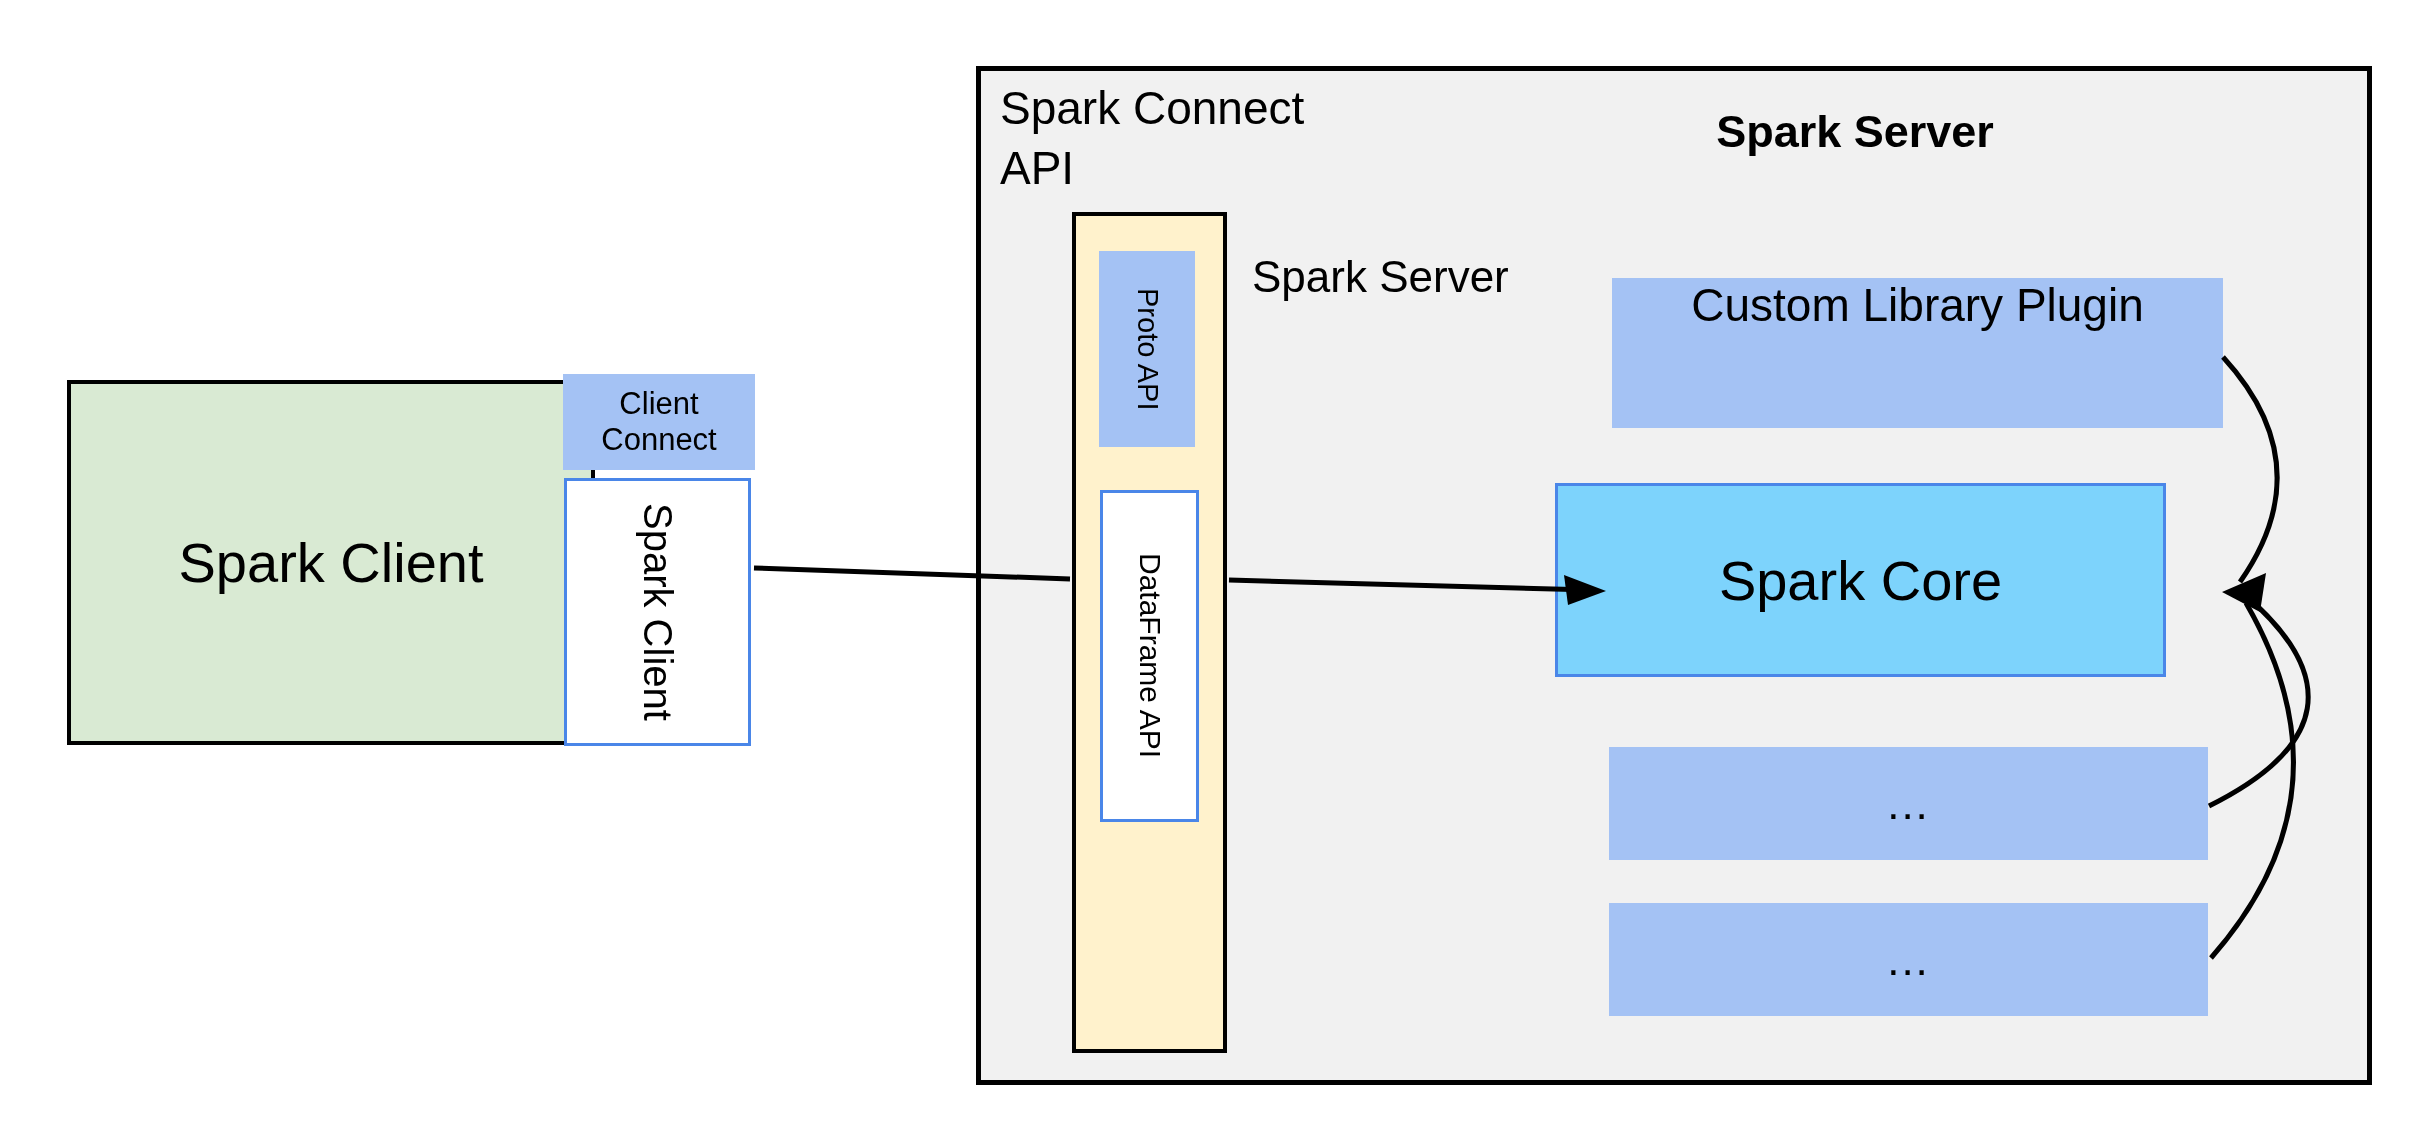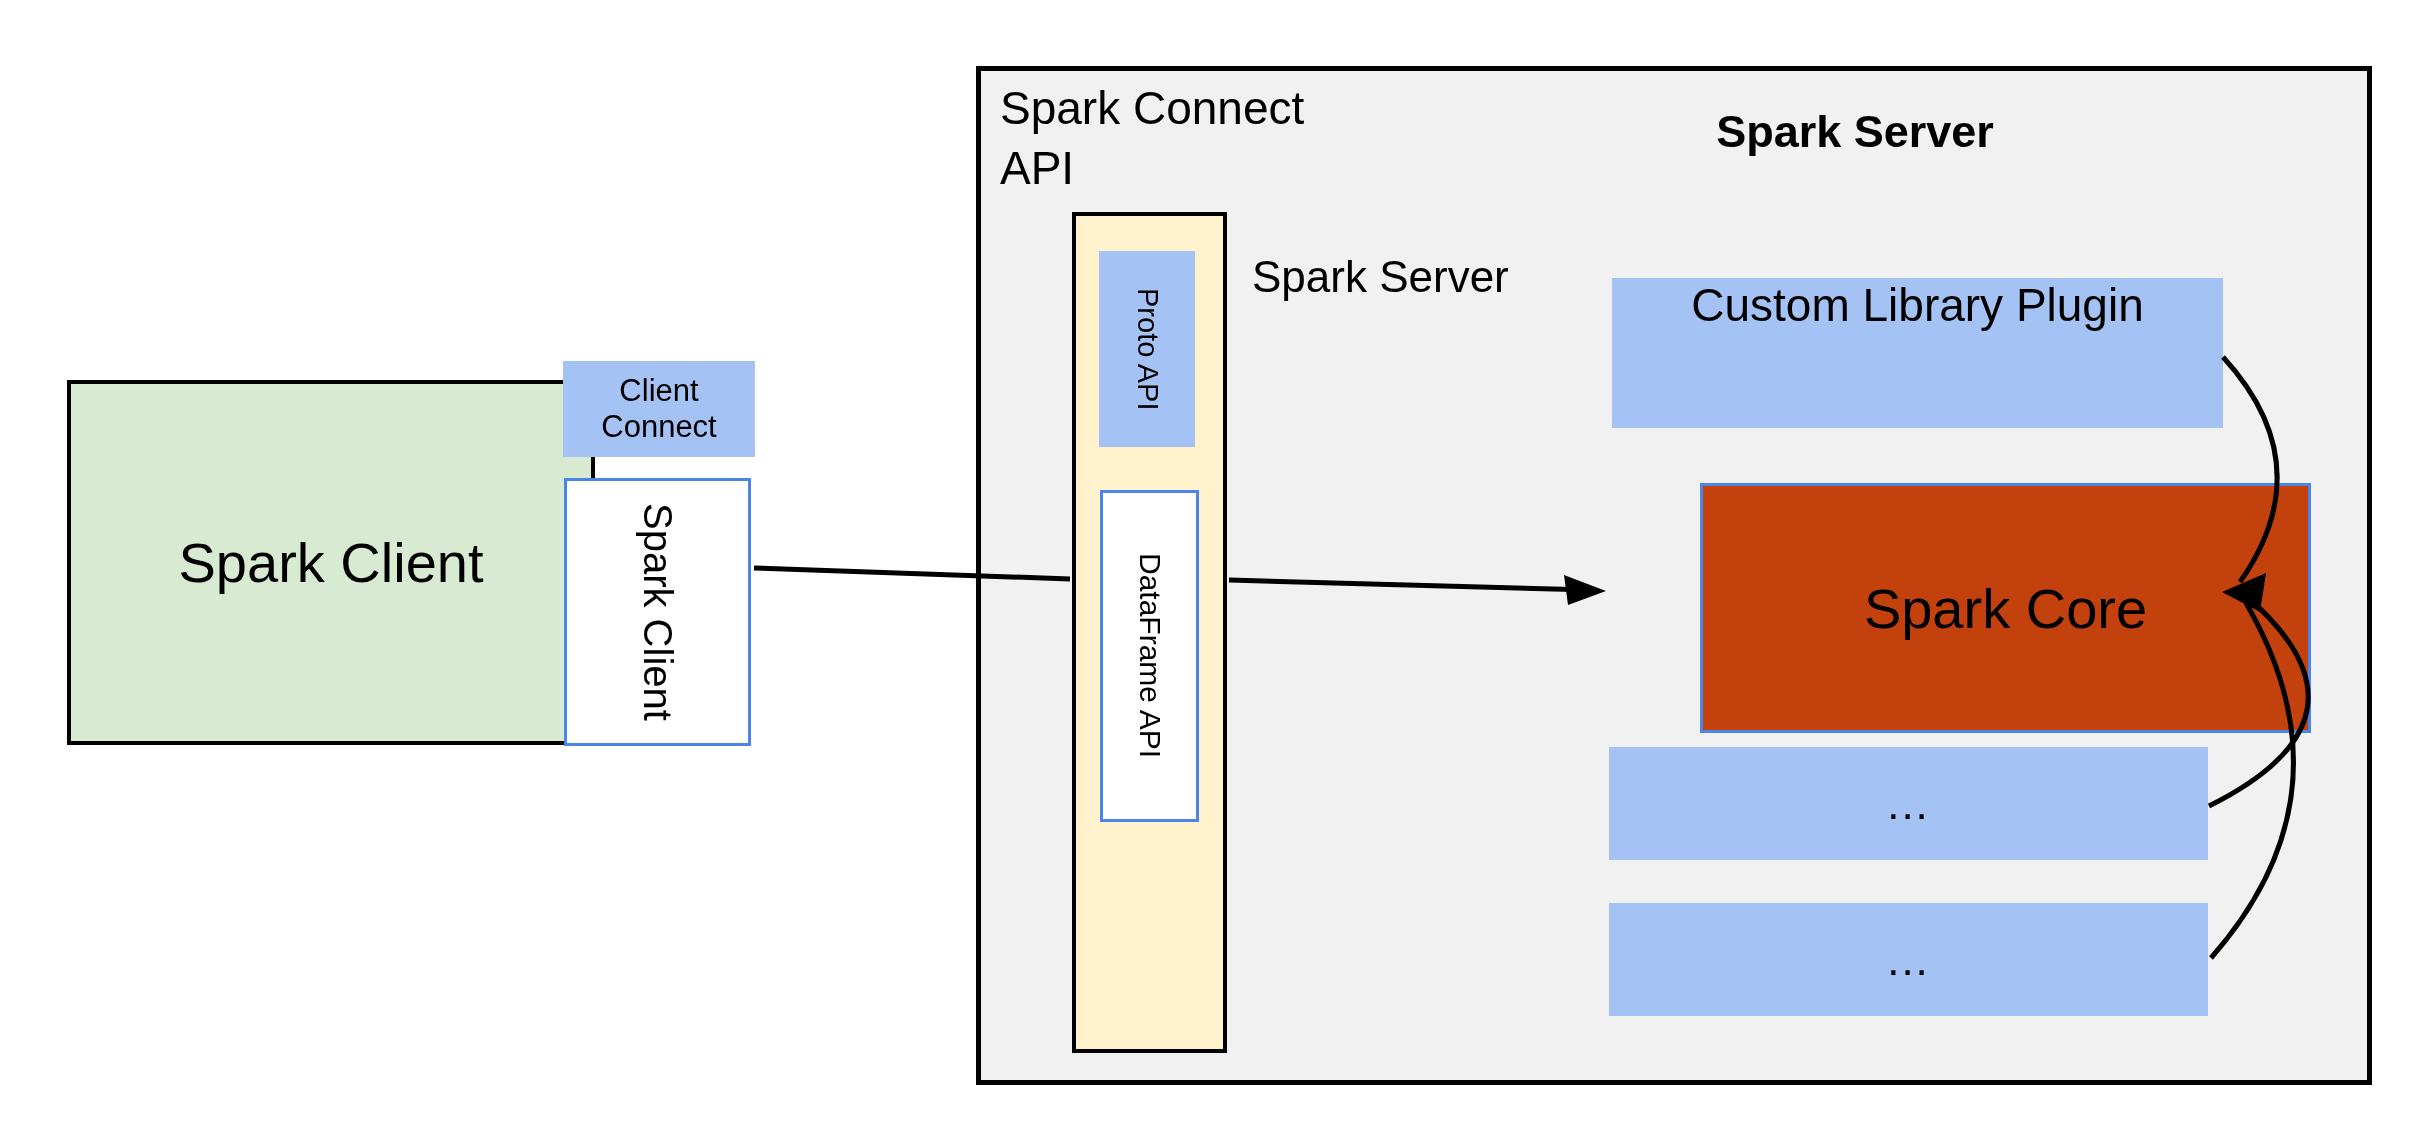--- a/index.html
+++ b/index.html
@@ -33,36 +33,36 @@
   .proto-box span     { font-size: 29px; }
   .dataframe-box span { font-size: 30px; }
 
   .server-lib-label { left: 1252px; top: 248px; width: 420px;
                       font-size: 44px; line-height: 58px; text-align: left; }
 
   
   .plugin-box { left: 1612px; top: 278px; width: 611px; height: 150px;
                 background: #a4c2f4; display: flex; align-items: flex-start; justify-content: center;
                 font-size: 46px; }
-  .core-box { left: 1700px; top: 483px; width: 611px; height: 250px;
-              background: #c2410c; border: 3px solid #4a86e8;
+  .core-box { left: 1555px; top: 483px; width: 611px; height: 194px;
+              background: #7dd3fc; border: 3px solid #4a86e8;
               display: flex; align-items: center; justify-content: center;
               font-size: 56px; }
   .dots-box { left: 1609px; width: 599px; height: 113px; background: #a4c2f4;
               display: flex; align-items: center; justify-content: center;
               font-size: 44px; letter-spacing: 2px; }
   .dots-1 { top: 747px; }
   .dots-2 { top: 903px; }
 
   
   .green-box { left: 67px; top: 380px; width: 528px; height: 365px;
                background: #d9ead3; border: 4px solid #000000;
                display: flex; align-items: center; justify-content: center; text-align: center;
                font-size: 56px; line-height: 70px; }
-  .pkg-box { left: 563px; top: 361px; width: 192px; height: 96px;
+  .pkg-box { left: 563px; top: 374px; width: 192px; height: 96px;
              background: #a4c2f4; display: flex; flex-direction: column;
              align-items: center; justify-content: center; text-align: center;
              font-size: 31px; line-height: 36px; }
   .client-box { left: 564px; top: 478px; width: 187px; height: 268px;
                 background: #ffffff; border: 3px solid #4a86e8; }
   .client-box span { font-size: 40px; }
 
   
   svg.connectors { position: absolute; left: 0; top: 0; width: 2435px; height: 1135px;
                    pointer-events: none; }

